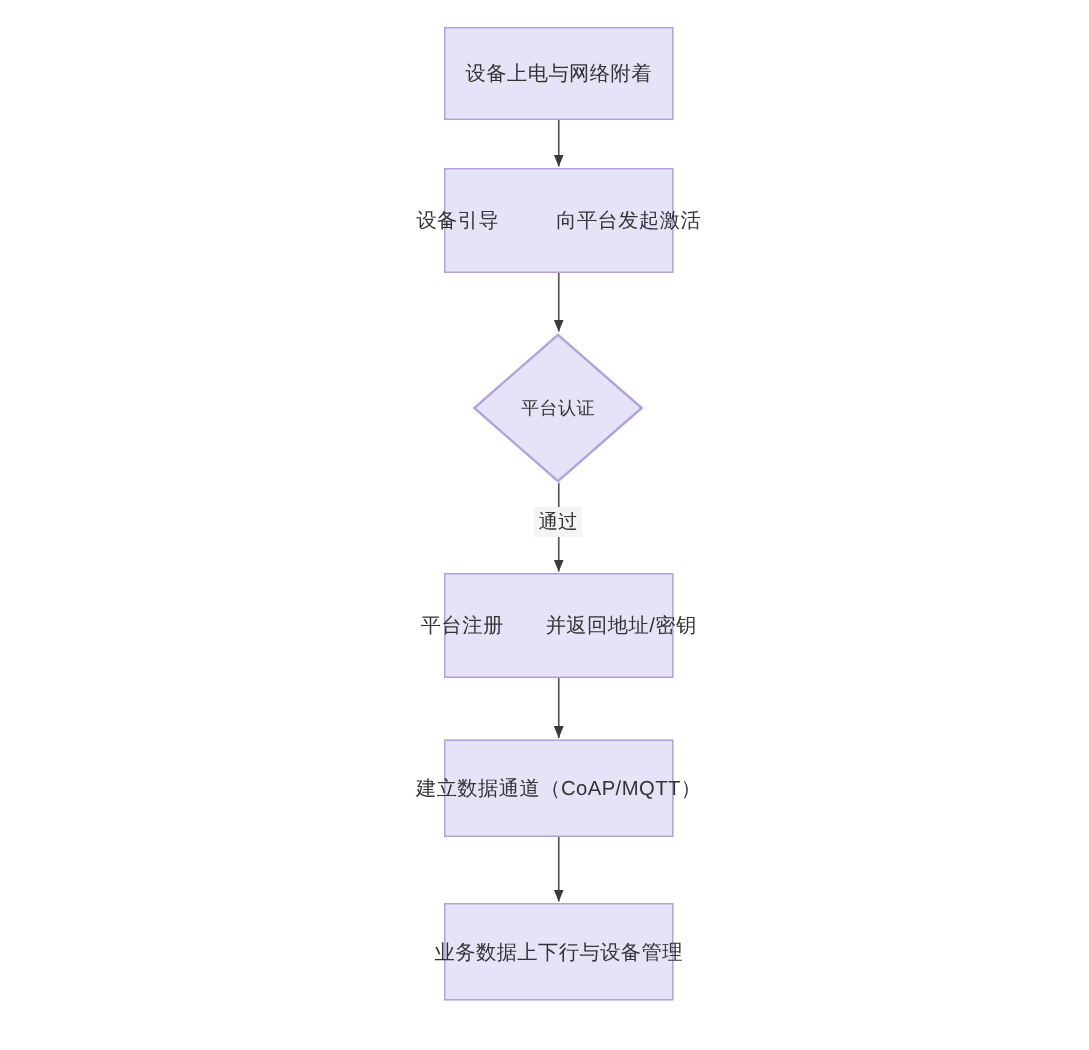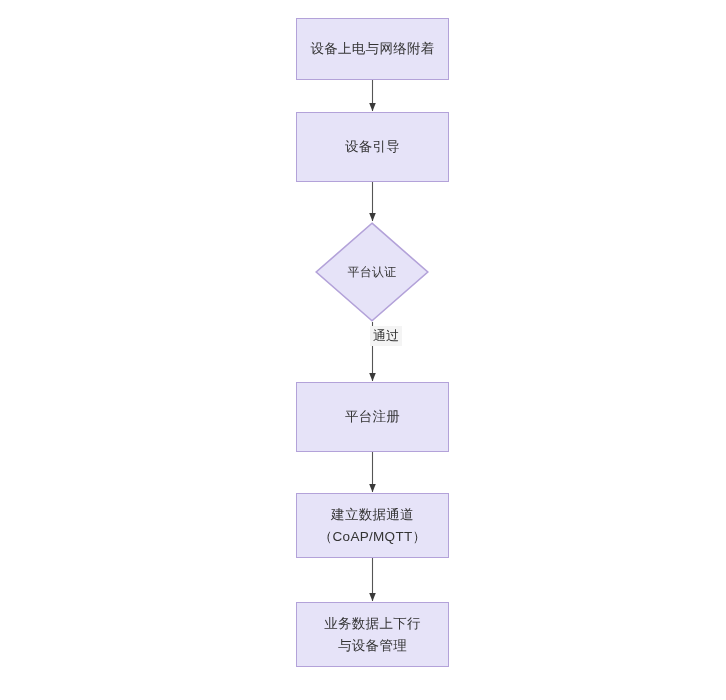--- a/index.html
+++ b/index.html
@@ -28,21 +28,21 @@
   .node {
     position: absolute;
     box-sizing: border-box;
     background: #e6e3f8;
     border: 1.4px solid #b3a2d9;
     color: #333333;
     font-size: 13.5px;
     line-height: 22px;
     text-align: center;
     display: flex;
-    flex-direction: column;
+    flex-direction: row;
     align-items: center;
     justify-content: center;
     letter-spacing: 0.3px;
   }
   .node .line {
     display: block;
     white-space: nowrap;
   }
   .decision-wrap {
     position: absolute;
@@ -100,33 +100,35 @@
       <line x1="372.5" y1="558" x2="372.5" y2="601"></line>
     </g>
   </svg>
 
   <div class="node" style="left:296px; top:18px; width:153px; height:62px;">
     <span class="line">设备上电与网络附着</span>
   </div>
 
   <div class="node" style="left:296px; top:112px; width:153px; height:70px;gap:38px;">
     <span class="line">设备引导</span>
+    <span class="line">向平台发起激活</span>
   </div>
 
   <div class="decision-wrap" style="left:315px; top:222px; width:114px; height:100px;">
     <svg class="decision-shape" viewBox="0 0 114 100" preserveAspectRatio="none">
       <polygon points="57,1.2 112.8,50 57,98.8 1.2,50" fill="#e6e3f8" stroke="#b3a2d9" stroke-width="1.6"></polygon>
     </svg>
     <div class="decision-label">平台认证</div>
   </div>
 
-  <div class="edge-label" style="left:372px; top:336px;margin-left:14px;">通过</div>
+  <div class="edge-label" style="left:372px; top:348px;">通过</div>
 
   <div class="node" style="left:296px; top:382px; width:153px; height:70px;gap:28px;">
     <span class="line">平台注册</span>
+    <span class="line">并返回地址/密钥</span>
   </div>
 
   <div class="node" style="left:296px; top:493px; width:153px; height:65px;">
     <span class="line">建立数据通道</span>
     <span class="line">（CoAP/MQTT）</span>
   </div>
 
   <div class="node" style="left:296px; top:602px; width:153px; height:65px;">
     <span class="line">业务数据上下行</span>
     <span class="line">与设备管理</span>

